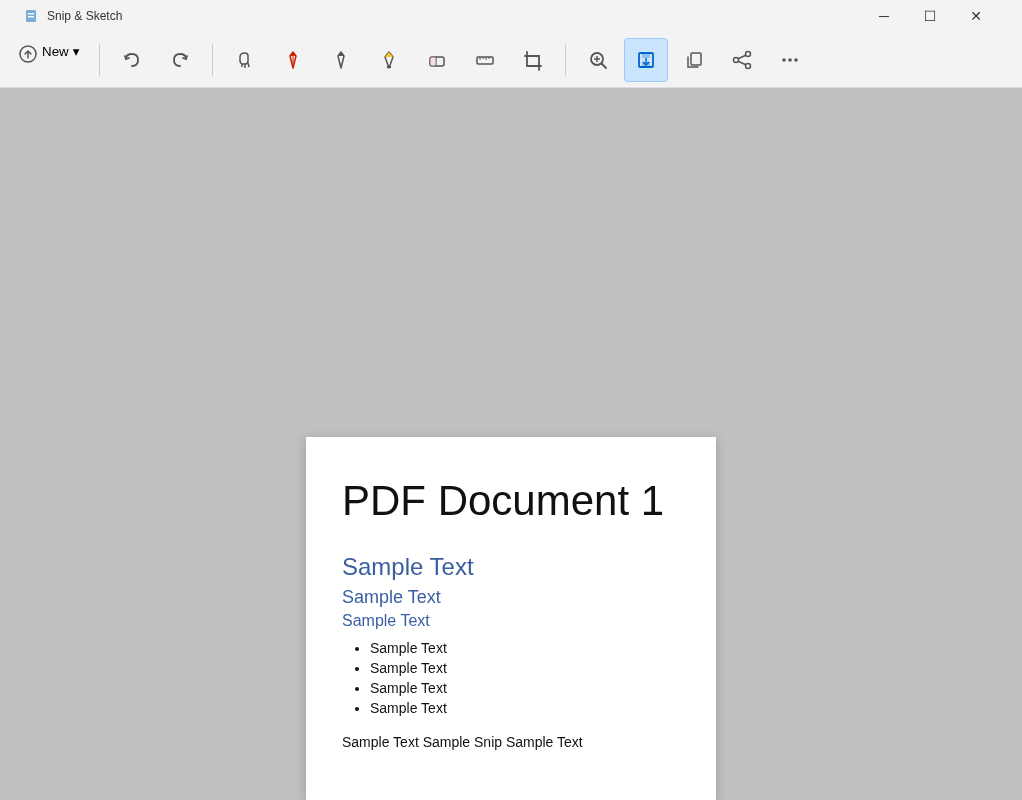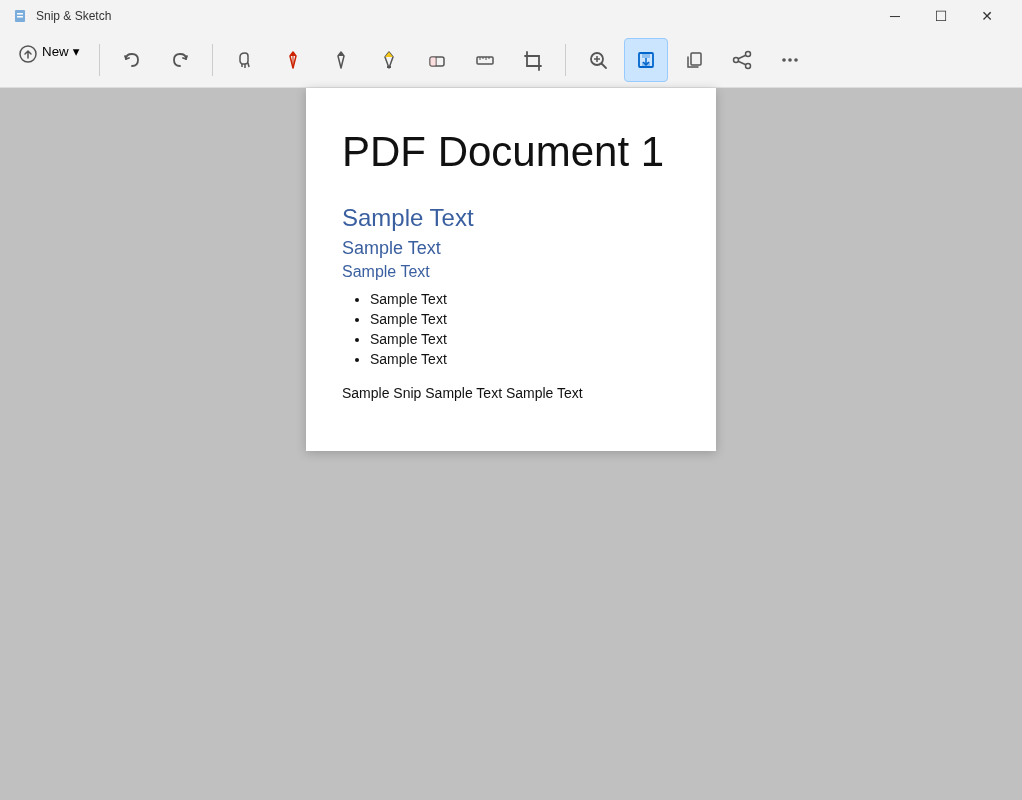--- a/index.html
+++ b/index.html
@@ -5,21 +5,21 @@
     * { margin: 0; padding: 0; box-sizing: border-box; }
     body { width: 1022px; height: 800px; font-family: 'Segoe UI', sans-serif; overflow: hidden; background: #c0c0c0; }
 
     
     .titlebar {
       display: flex;
       align-items: center;
       justify-content: space-between;
       height: 32px;
       background: #f3f3f3;
-      padding: 0 12px;
+      padding: 0 23px;
     }
     .titlebar-left {
       display: flex;
       align-items: center;
       gap: 8px;
     }
     .titlebar-title {
       font-size: 12px;
       color: #333;
     }
@@ -89,21 +89,21 @@
       background: #ccc;
       margin: 0 6px;
     }
 
     
     .canvas-area {
       width: 1022px;
       height: calc(800px - 32px - 56px);
       background: #c0c0c0;
       display: flex;
-      align-items: flex-start;
+      align-items: flex-end;
       justify-content: center;
     }
 
     
     .pdf-doc {
       background: white;
       width: 410px;
       padding: 40px 36px 50px 36px;
       box-shadow: 0 2px 10px rgba(0,0,0,0.2);
     }
@@ -304,15 +304,15 @@
     <div class="pdf-title">PDF Document 1</div>
     <div class="pdf-h1">Sample Text</div>
     <div class="pdf-h2">Sample Text</div>
     <div class="pdf-h3">Sample Text</div>
     <ul class="pdf-list">
       <li>Sample Text</li>
       <li>Sample Text</li>
       <li>Sample Text</li>
       <li>Sample Text</li>
     </ul>
-    <div class="pdf-paragraph">Sample Snip Sample Text Sample Text</div>
+    <div class="pdf-paragraph">Sample Text Sample Snip Sample Text</div>
   </div>
 </div>
 
 </body></html>

